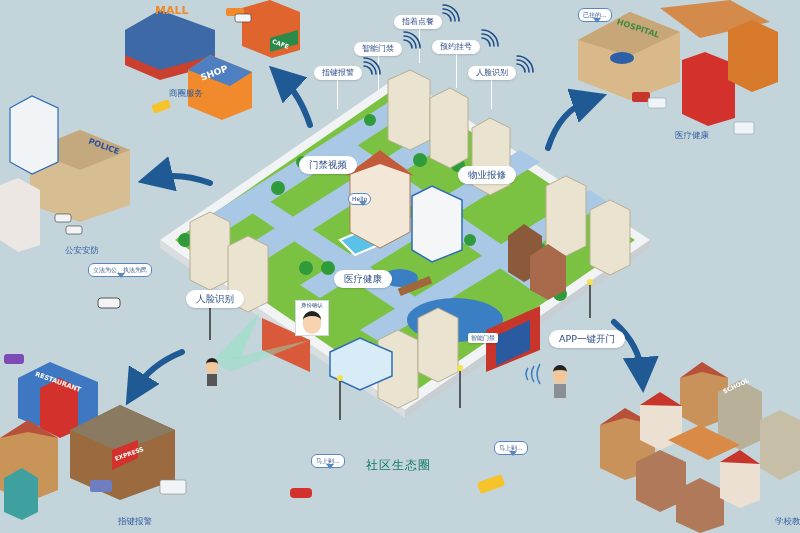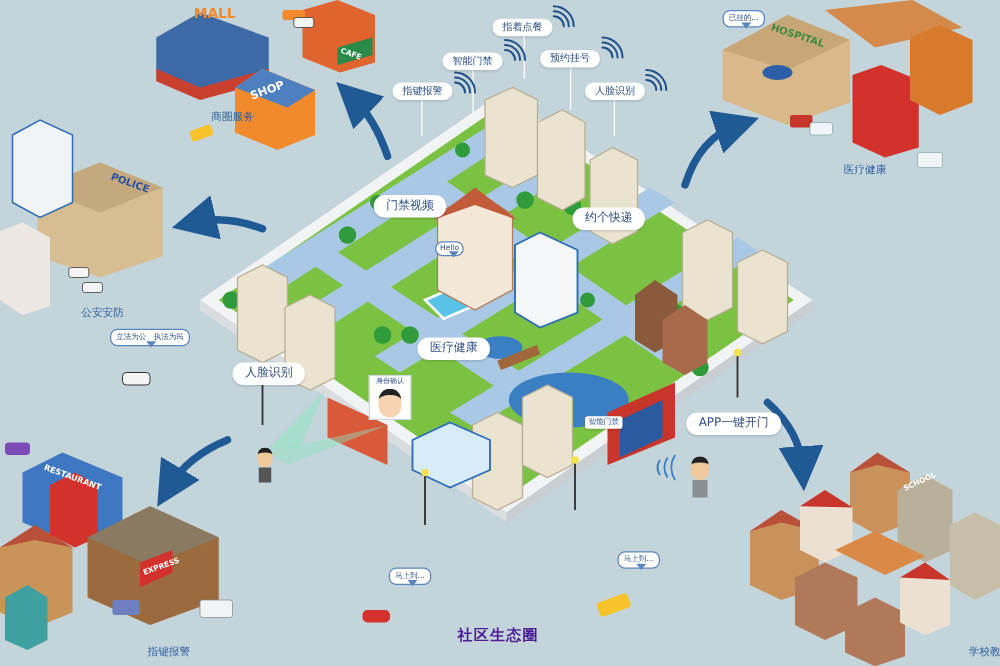--- a/index.html
+++ b/index.html
@@ -4,21 +4,21 @@
 <style>
   html,body{margin:0;padding:0;}
   body{width:800px;height:533px;overflow:hidden;background:#c5d5dc;font-family:"DejaVu Sans",sans-serif;}
   #stage{position:relative;width:800px;height:533px;background:#c4d4db;}
   .abs{position:absolute;}
   .pill{position:absolute;background:#fff;border-radius:9px;color:#2d4f86;font-size:8px;line-height:14px;padding:0 8px;white-space:nowrap;box-shadow:0 1px 2px rgba(0,0,0,.15);}
   .pill.lg{font-size:9.5px;line-height:18px;padding:0 10px;border-radius:10px;}
   .sect{position:absolute;color:#2e5f9e;font-size:8.5px;white-space:nowrap;margin-left:22px;}
   .bubble{position:absolute;background:#fff;border:1.5px solid #5a86c0;border-radius:6px;color:#2d4f86;font-size:6.5px;line-height:12px;padding:0 4px;white-space:nowrap;}
   .bubble:after{content:"";position:absolute;left:45%;bottom:-6px;border:4px solid transparent;border-top:5px solid #5a86c0;}
-  .title{position:absolute;left:366px;top:500px;font-size:12px;font-weight:bold;color:#4c1d95;letter-spacing:1px;}
+  .title{position:absolute;left:366px;top:457px;font-size:12px;font-weight:normal;color:#0f766e;letter-spacing:1px;}
   .stem{position:absolute;width:1px;background:#fff;}
 </style>
 </head>
 <body>
 
 <div id="stage">
 
   <svg class="abs" style="left:0;top:0" width="800" height="533">
 
     <polygon points="160,240 400,75 650,240 405,410" fill="#f1f3f4"></polygon>
@@ -245,21 +245,21 @@
         </g>
       <g transform="translate(517,56)">
           <path d="M0,8 a8,8 0 0 1 8,8"></path>
           <path d="M0,4 a12,12 0 0 1 12,12"></path>
           <path d="M0,0 a16,16 0 0 1 16,16"></path>
         </g>
     </g>
   </svg>
 
   <div class="pill lg" style="left:299px;top:156px"><span>门禁视频</span></div>
-  <div class="pill lg" style="left:458px;top:166px"><span>约个快递</span></div>
+  <div class="pill lg" style="left:458px;top:166px"><span>物业报修</span></div>
   <div class="pill lg" style="left:334px;top:270px"><span>医疗健康</span></div>
   <div class="pill lg" style="left:186px;top:290px"><span>人脸识别</span></div>
   <div class="pill lg" style="left:549px;top:330px"><span>APP一键开门</span></div>
   <div class="pill" style="left:468px;top:333px;font-size:6px;line-height:10px;padding:0 3px;border-radius:2px"><span>智能门禁</span></div>
 
   <div class="abs" style="left:295px;top:300px;width:32px;height:34px;background:#fff;border:1px solid #cfd8e0">
     <div style="font-size:5.5px;color:#2d4f86;text-align:center;line-height:8px">身份确认</div>
     <div style="width:18px;height:18px;border-radius:9px;background:#f7d3b0;margin:2px auto 0;border-top:5px solid #222"></div>
   </div>
 

